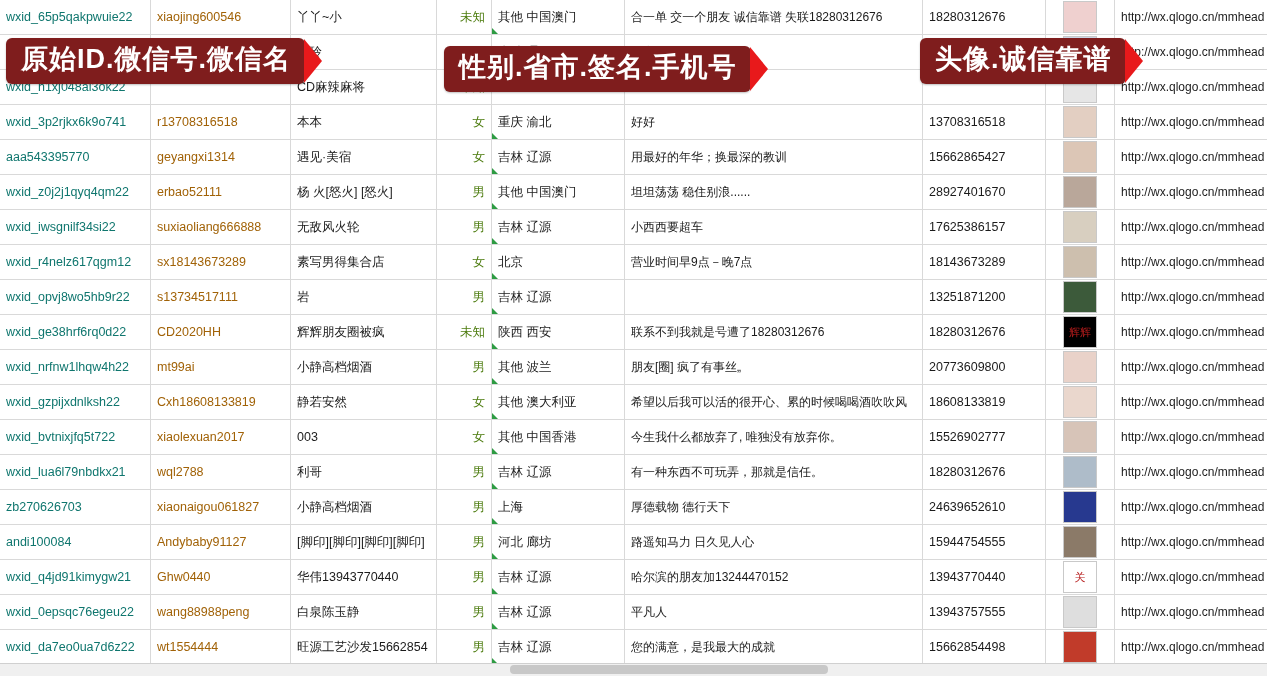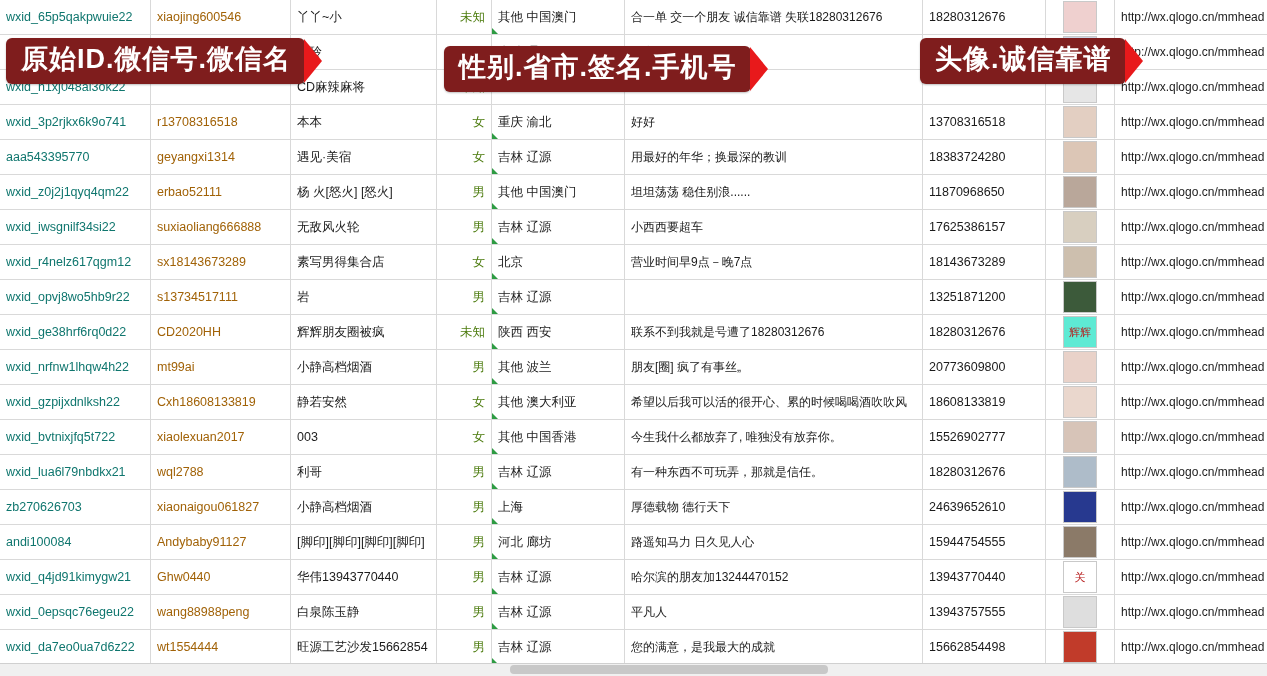--- a/index.html
+++ b/index.html
@@ -204,32 +204,32 @@
           <td class="c7"><div class="avatar" style="background: rgb(227, 207, 194);"></div></td>
           <td class="c8 cell-link">http://wx.qlogo.cn/mmhead</td>
         </tr>
         <tr>
           <td class="c0 cell-id">aaa543395770</td>
           <td class="c1 cell-wxnum">geyangxi1314</td>
           <td class="c2 cell-name">遇见·美宿</td>
           <td class="c3 cell-gender">女</td>
           <td class="c4 cell-region mark-green">吉林 辽源</td>
           <td class="c5 cell-sign">用最好的年华；换最深的教训</td>
-          <td class="c6 cell-phone">18383724280</td>
+          <td class="c6 cell-phone">15662865427</td>
           <td class="c7"><div class="avatar" style="background: rgb(220, 198, 182);"></div></td>
           <td class="c8 cell-link">http://wx.qlogo.cn/mmhead</td>
         </tr>
         <tr>
           <td class="c0 cell-id">wxid_z0j2j1qyq4qm22</td>
           <td class="c1 cell-wxnum">erbao52111</td>
           <td class="c2 cell-name">杨 火[怒火] [怒火]</td>
           <td class="c3 cell-gender">男</td>
           <td class="c4 cell-region mark-green">其他 中国澳门</td>
           <td class="c5 cell-sign">坦坦荡荡 稳住别浪......</td>
-          <td class="c6 cell-phone">11870968650</td>
+          <td class="c6 cell-phone">28927401670</td>
           <td class="c7"><div class="avatar" style="background: rgb(185, 167, 154);"></div></td>
           <td class="c8 cell-link">http://wx.qlogo.cn/mmhead</td>
         </tr>
         <tr>
           <td class="c0 cell-id">wxid_iwsgnilf34si22</td>
           <td class="c1 cell-wxnum">suxiaoliang666888</td>
           <td class="c2 cell-name">无敌风火轮</td>
           <td class="c3 cell-gender">男</td>
           <td class="c4 cell-region mark-green">吉林 辽源</td>
           <td class="c5 cell-sign">小西西要超车</td>
@@ -260,21 +260,21 @@
           <td class="c8 cell-link">http://wx.qlogo.cn/mmhead</td>
         </tr>
         <tr>
           <td class="c0 cell-id">wxid_ge38hrf6rq0d22</td>
           <td class="c1 cell-wxnum">CD2020HH</td>
           <td class="c2 cell-name">辉辉朋友圈被疯</td>
           <td class="c3 cell-gender">未知</td>
           <td class="c4 cell-region mark-green">陕西 西安</td>
           <td class="c5 cell-sign">联系不到我就是号遭了18280312676</td>
           <td class="c6 cell-phone">18280312676</td>
-          <td class="c7"><div class="avatar" style="background: #5eead4;"><span class="txt">辉辉</span></div></td>
+          <td class="c7"><div class="avatar" style="background: #000000;"><span class="txt">辉辉</span></div></td>
           <td class="c8 cell-link">http://wx.qlogo.cn/mmhead</td>
         </tr>
         <tr>
           <td class="c0 cell-id">wxid_nrfnw1lhqw4h22</td>
           <td class="c1 cell-wxnum">mt99ai</td>
           <td class="c2 cell-name">小静高档烟酒</td>
           <td class="c3 cell-gender">男</td>
           <td class="c4 cell-region mark-green">其他 波兰</td>
           <td class="c5 cell-sign">朋友[圈] 疯了有事丝„</td>
           <td class="c6 cell-phone">20773609800</td>

